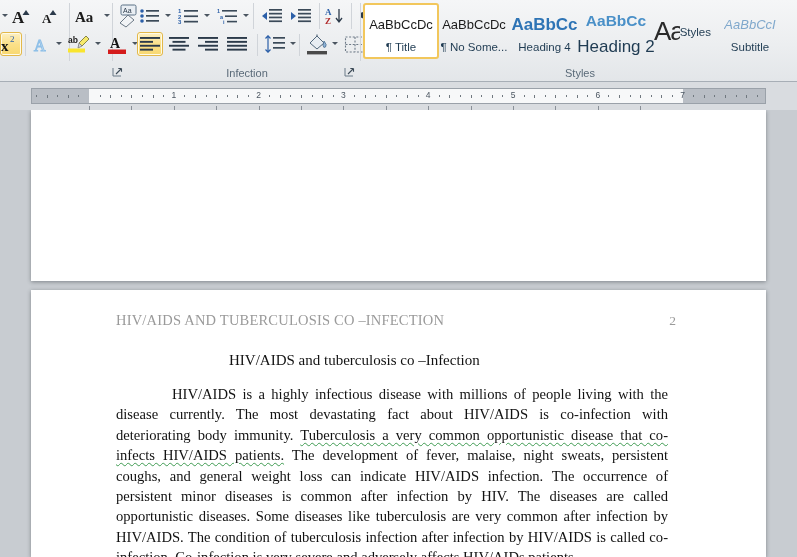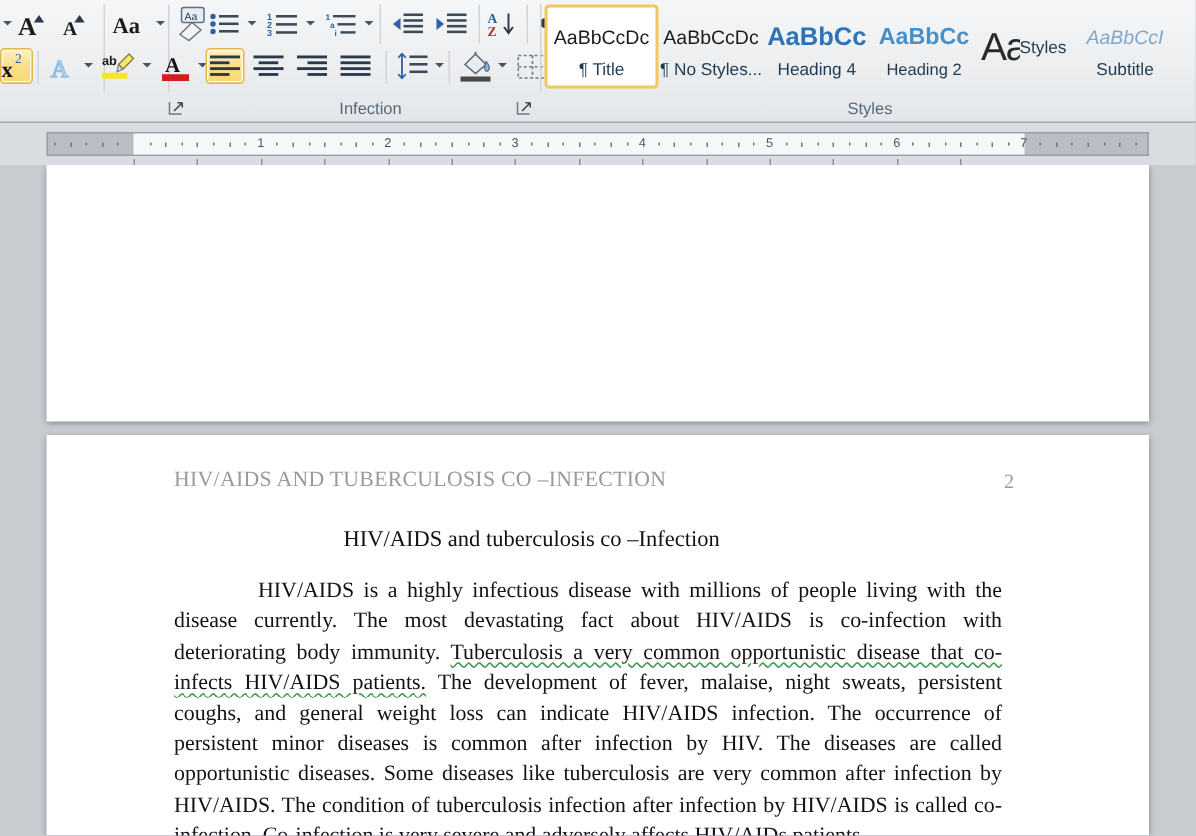--- a/index.html
+++ b/index.html
@@ -402,29 +402,29 @@
   <div class="rgroup" id="g-styles" style="left:363px;width:434px;">
 
     <div id="styles-gallery" style="position:absolute;left:0;top:3px;height:56px;">
 
     <div style="position: absolute; left: 0px; top: 0px; width: 76px; height: 56px; display: flex; flex-direction: column; align-items: center; justify-content: center; cursor: pointer; border-radius: 3px; background: rgb(255, 255, 255); border: 2px solid rgb(242, 199, 92); box-shadow: rgb(255, 255, 255) 0px 0px 0px 1px inset;">
           <div style="font-family: &quot;Liberation Sans&quot;, sans-serif; font-size: 13px; color: rgb(27, 27, 27); height: 30px; display: flex; align-items: center; overflow: hidden; white-space: nowrap;">AaBbCcDc</div>
           <div style="font-size: 11.5px; color: rgb(31, 59, 82); white-space: nowrap; margin-top: 1px;">¶ Title</div>
         </div>
         <div style="position: absolute; left: 76px; top: 0px; width: 70px; height: 56px; display: flex; flex-direction: column; align-items: center; justify-content: center; cursor: pointer; border-radius: 3px; border: 2px solid transparent;">
           <div style="font-family: &quot;Liberation Sans&quot;, sans-serif; font-size: 13px; color: rgb(27, 27, 27); height: 30px; display: flex; align-items: center; overflow: hidden; white-space: nowrap;">AaBbCcDc</div>
-          <div style="font-size: 11.5px; color: rgb(31, 59, 82); white-space: nowrap; margin-top: 1px;">¶ No Styles...</div>
+          <div style="font-size: 11.5px; color: rgb(31, 59, 82); white-space: nowrap; margin-top: 1px;">¶ No Some...</div>
         </div>
         <div style="position: absolute; left: 146px; top: 0px; width: 71px; height: 56px; display: flex; flex-direction: column; align-items: center; justify-content: center; cursor: pointer; border-radius: 3px; border: 2px solid transparent;">
           <div style="font-family: &quot;Liberation Sans&quot;, sans-serif; font-size: 17px; color: rgb(46, 116, 181); font-weight: bold; height: 30px; display: flex; align-items: center; overflow: hidden; white-space: nowrap;">AaBbCc</div>
           <div style="font-size: 11.5px; color: rgb(31, 59, 82); white-space: nowrap; margin-top: 1px;">Heading 4</div>
         </div>
         <div style="position: absolute; left: 217px; top: 0px; width: 72px; height: 56px; display: flex; flex-direction: column; align-items: center; justify-content: center; cursor: pointer; border-radius: 3px; border: 2px solid transparent;">
           <div style="font-family: &quot;Liberation Sans&quot;, sans-serif; font-size: 15.5px; color: rgb(74, 144, 200); font-weight: bold; height: 30px; display: flex; align-items: center; overflow: hidden; white-space: nowrap;">AaBbCc</div>
-          <div style="font-size: 11px; color: rgb(31, 59, 82); white-space: nowrap; margin-top: 1px;">Heading 2</div>
+          <div style="font-size: 17px; color: rgb(31, 59, 82); white-space: nowrap; margin-top: 1px;">Heading 2</div>
         </div>
         <div style="position: absolute; left: 289px; top: 0px; width: 61px; height: 56px; display: flex; flex-direction: row; align-items: center; justify-content: center; cursor: pointer; border-radius: 3px; border: 2px solid transparent;">
           <div style="font-family: &quot;Liberation Sans&quot;, sans-serif; font-size: 26px; color: rgb(42, 42, 42); font-weight: 300; letter-spacing: -1px; height: 30px; display: flex; align-items: center; overflow: hidden; white-space: nowrap;">AaB</div>
           <div style="font-size: 11.5px; color: rgb(31, 59, 82); white-space: nowrap; margin-top: 1px;">Styles</div>
         </div>
         <div style="position: absolute; left: 350px; top: 0px; width: 74px; height: 56px; display: flex; flex-direction: column; align-items: center; justify-content: center; cursor: pointer; border-radius: 3px; border: 2px solid transparent;">
           <div style="font-family: &quot;Liberation Sans&quot;, sans-serif; font-size: 13px; color: rgb(127, 168, 204); font-style: italic; height: 30px; display: flex; align-items: center; overflow: hidden; white-space: nowrap;">AaBbCcI</div>
           <div style="font-size: 11.5px; color: rgb(31, 59, 82); white-space: nowrap; margin-top: 1px;">Subtitle</div>
         </div>
       </div>

